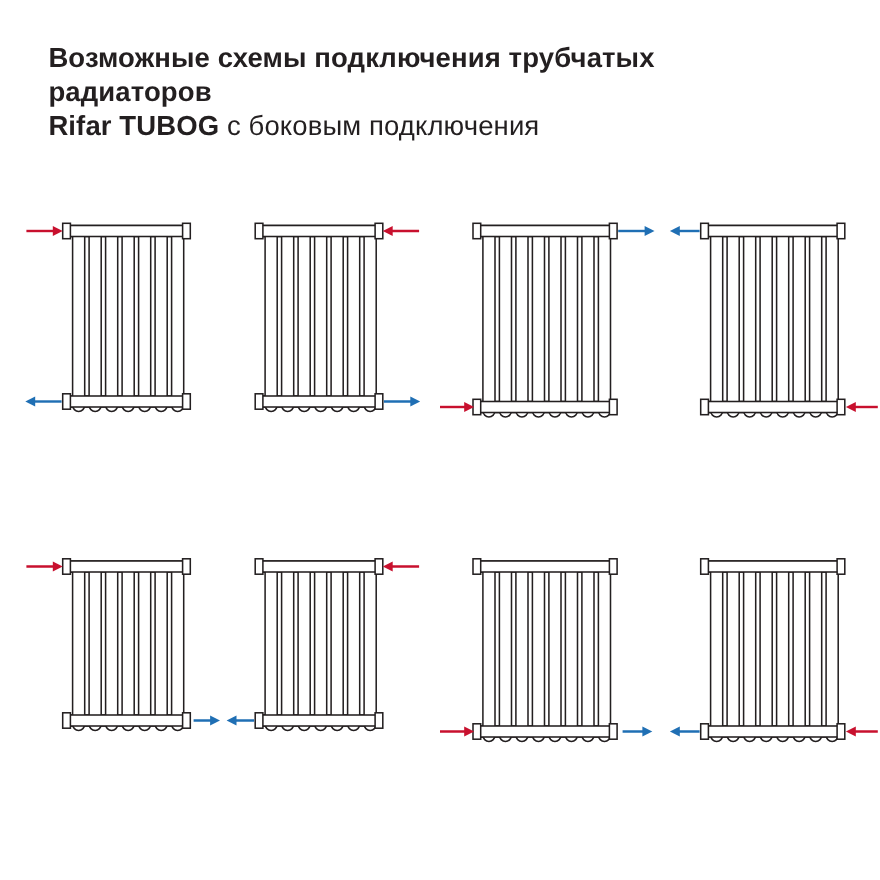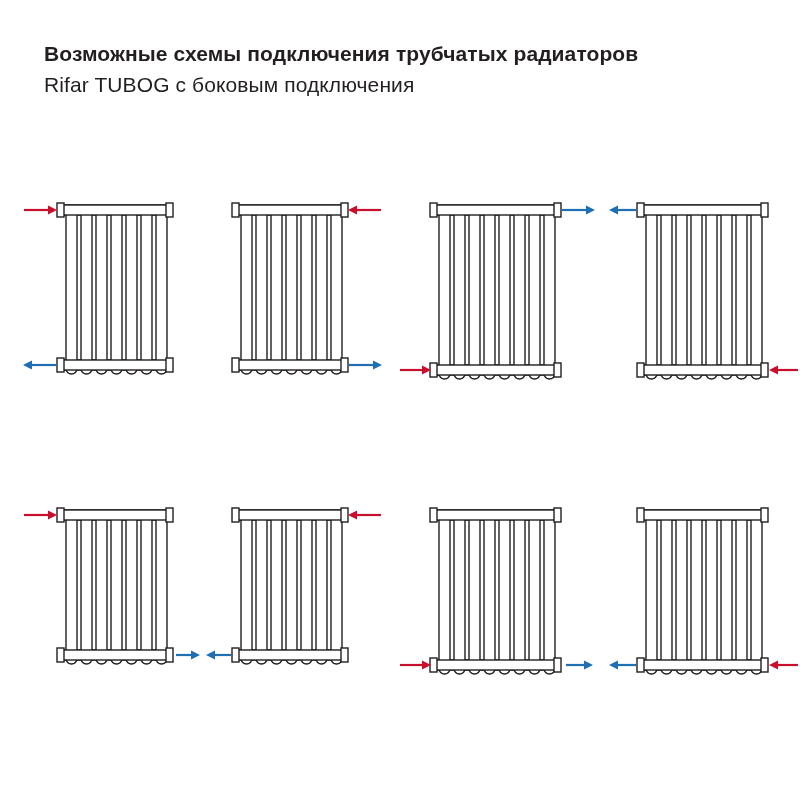--- a/index.html
+++ b/index.html
@@ -18,31 +18,31 @@
   #page {
     position: relative;
     width: 800px;
     height: 800px;
   }
   .title {
     position: absolute;
     left: 44px;
     top: 38px;
     width: 700px;
-    font-size: 21px;
+    font-size: 25px;
     line-height: 31px;
     font-weight: 700;
     letter-spacing: 0.1px;
     color: #231f20;
   }
   .title .line2 {
     display: block;
     font-weight: 400;
   }
-  .title .line2 b { font-weight: 400; }
+  .title .line2 b { font-weight: 700; }
 
   .scheme {
     position: absolute;
   }
   svg { display: block; }
 </style>
 </head>
 <body>
 
 <div id="page">

